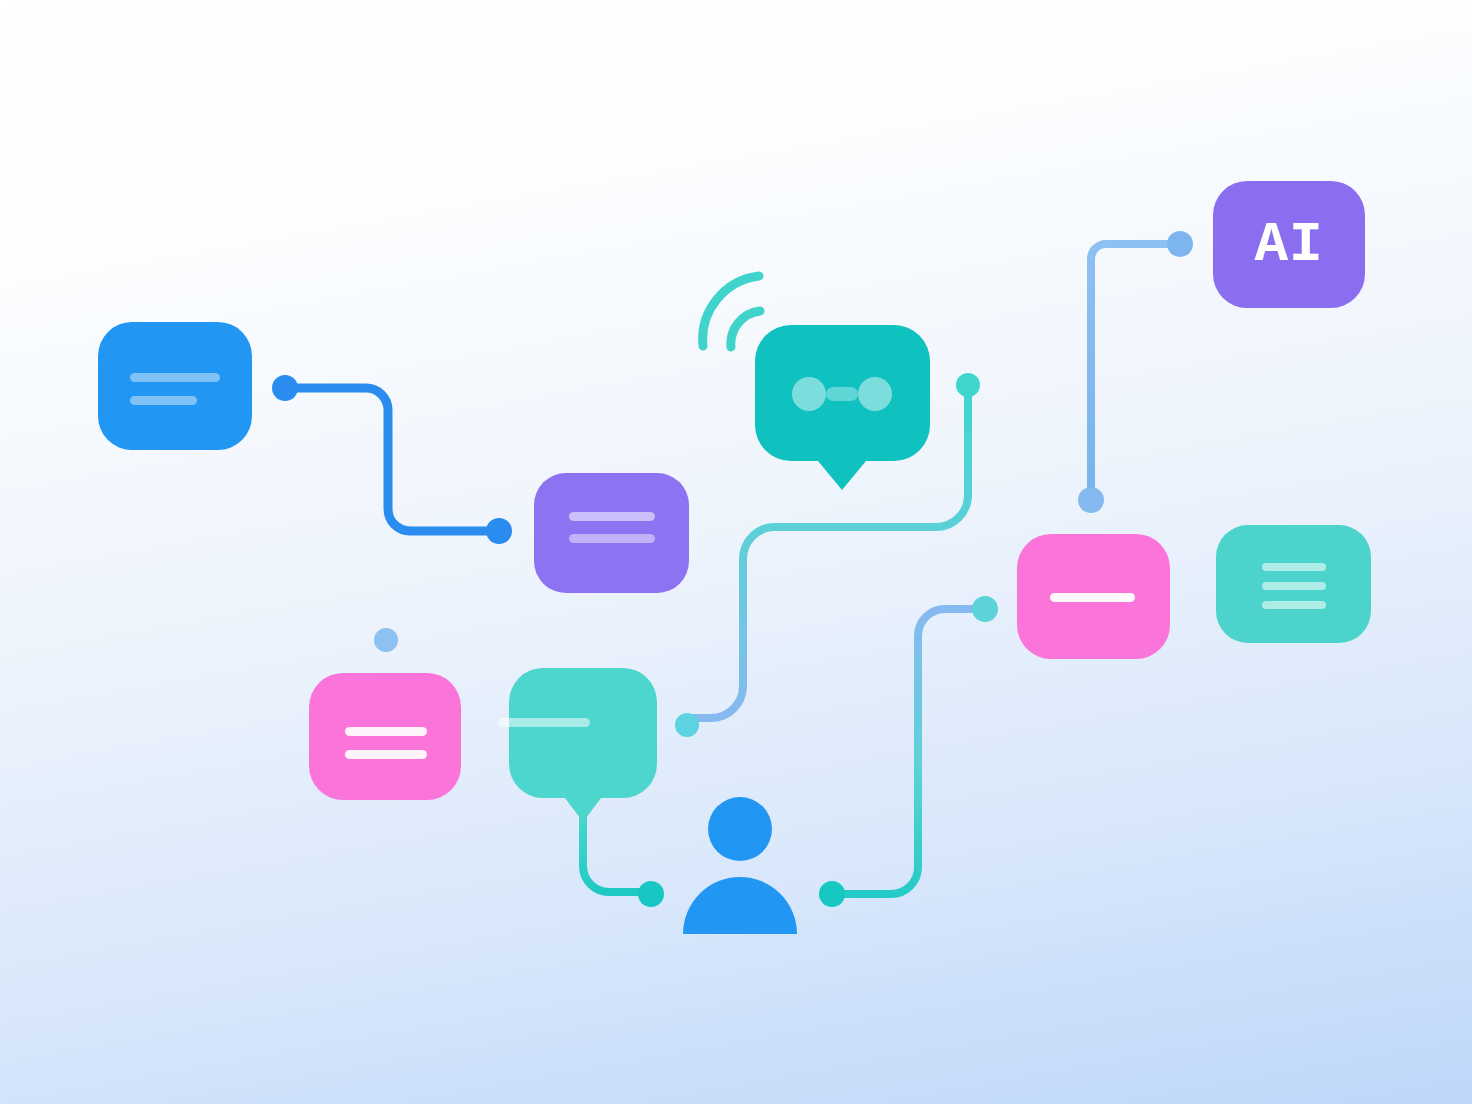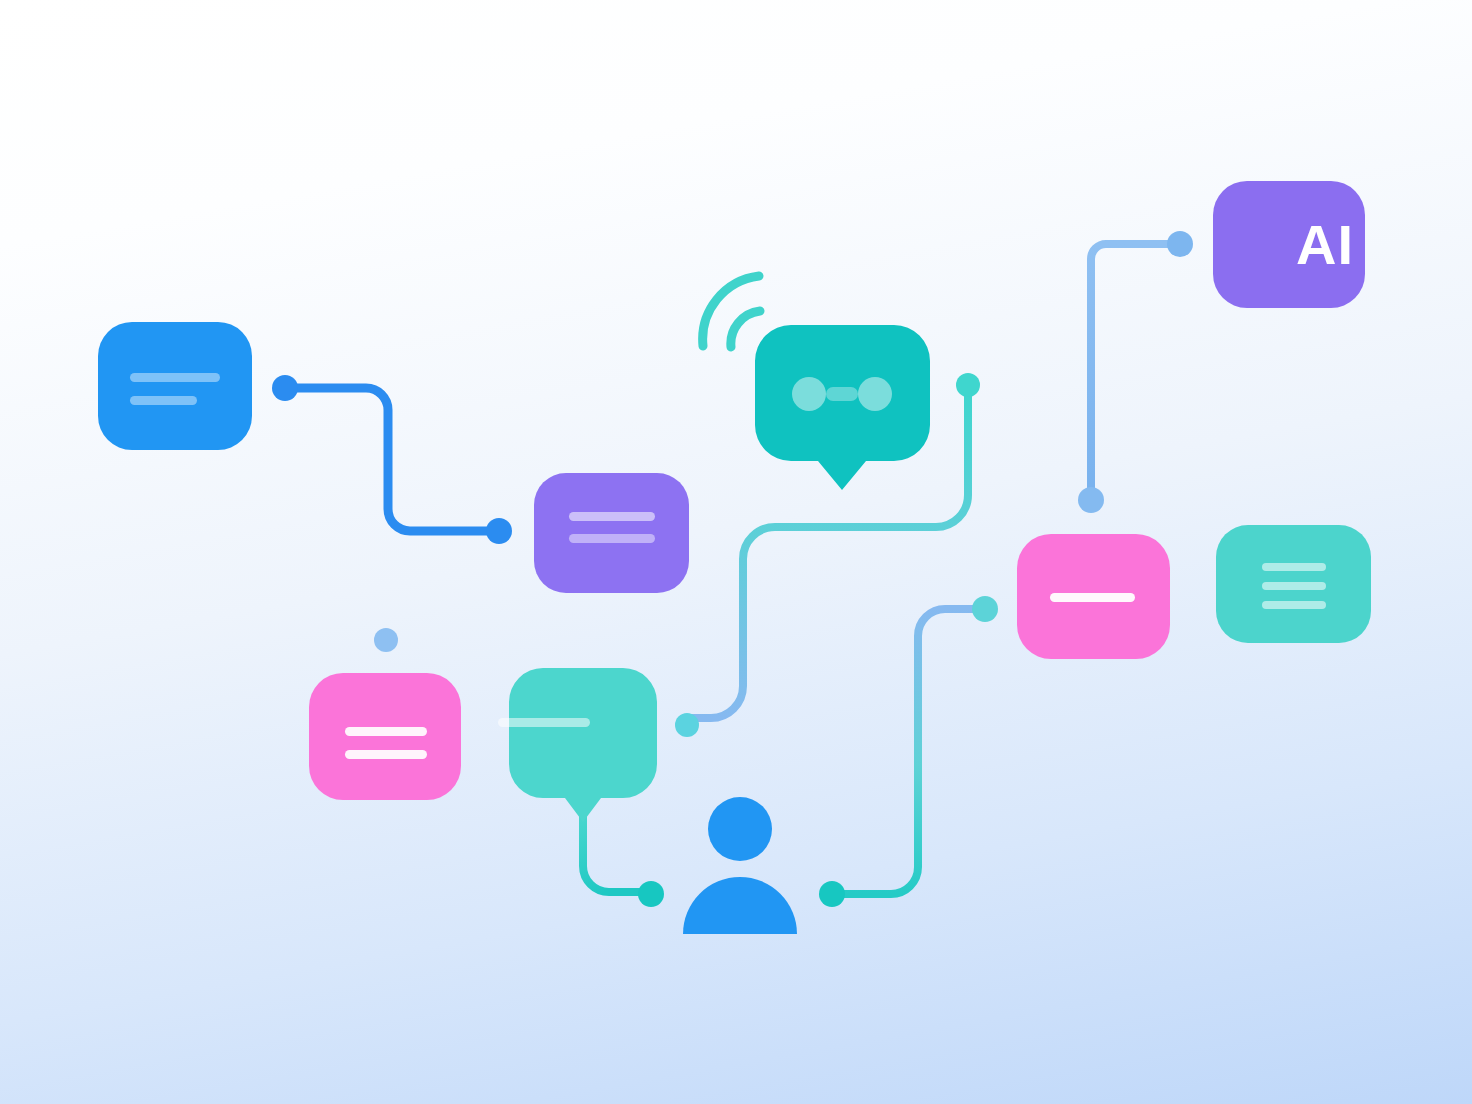--- a/index.html
+++ b/index.html
@@ -7,24 +7,23 @@
     width:1472px;height:1104px;overflow:hidden;
     font-family:"Liberation Sans", sans-serif;
   }
   #canvas{
     position:relative;width:1472px;height:1104px;
     background:linear-gradient(170deg,#ffffff 0%,#fdfeff 18%,#eef4fc 48%,#d8e7fb 75%,#bed7f9 100%);
   }
   #canvas svg.layer{position:absolute;left:0;top:0;width:1472px;height:1104px;}
   .ai-label{
     position:absolute;color:#ffffff;font-weight:bold;
-    font-family:Liberation Sans, sans-serif;
+    font-family:Liberation Mono, monospace;
     letter-spacing:1px;
     user-select:none;
-    padding-left:36px;
   }
 </style>
 </head>
 <body>
 
 <div id="canvas">
 
   <svg class="layer" viewBox="0 0 1472 1104" xmlns="http://www.w3.org/2000/svg">
     <defs>
       <linearGradient id="gradTealBlue" x1="0" y1="0" x2="0" y2="1">

